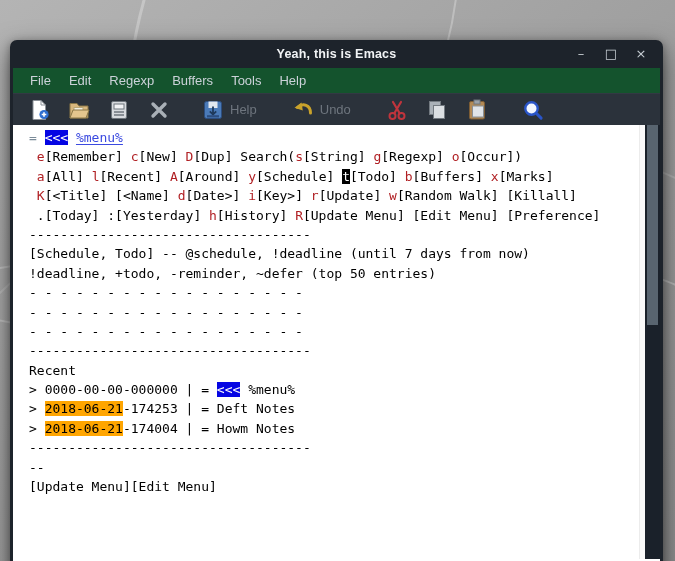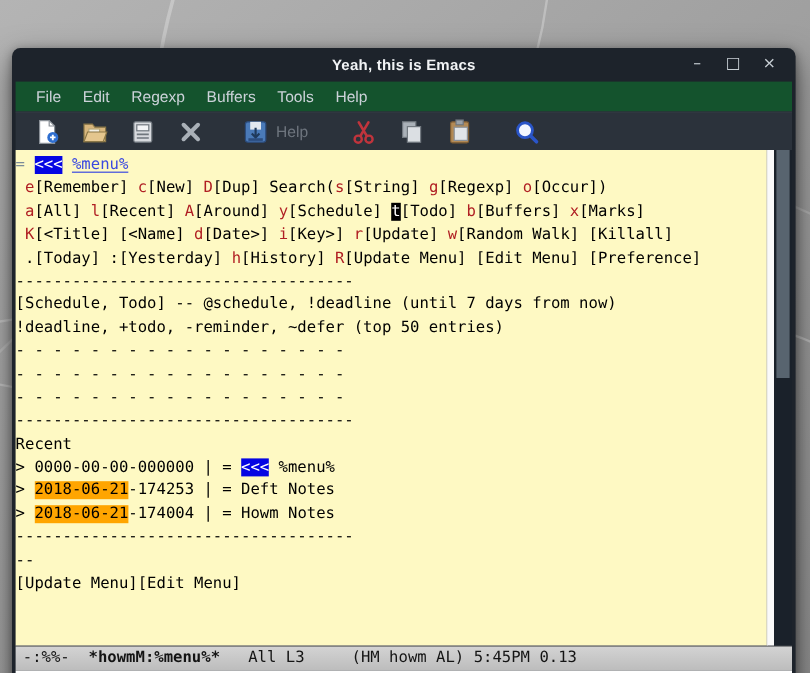--- a/index.html
+++ b/index.html
@@ -29,21 +29,21 @@
   .menu-item { color:#ccd2d9; font-size:13px; padding:3px 9px; background:none; border:none; cursor:pointer; font-family:"Liberation Sans",sans-serif; }
 
   
   .toolbar { height:32px; flex:0 0 32px; background:#2b323b; display:flex; align-items:center; padding-left:10px; border-top:1px solid #323943; }
   .tbtn { background:none; border:none; display:flex; align-items:center; gap:5px; padding:2px 4px; cursor:pointer; }
   .tbtn svg { display:block; }
   .tlabel { color:#6e757e; font-size:13px; font-family:"Liberation Sans",sans-serif; } .g2 { margin-left:22px; } .g3 { margin-left:26px; } .g4 { margin-left:8px; } .g5 { margin-left:24px; }
 
   
   .buffer-row { flex:1 1 auto; display:flex; min-height:0; }
-  .text-area { flex:1; background:#fef9c3; overflow:hidden; padding:3px 0 0 0;
+  .text-area { flex:1; background:#ffffff; overflow:hidden; padding:3px 0 0 16px;
     font-family:"DejaVu Sans Mono",monospace; font-size:13px; line-height:19.4px; white-space:pre; color:#000; }
   .bufline { height:19.4px; }
   .fringe { width:6px; background:#fafafa; border-left:1px solid #ececec; }
   .scrollbar { width:15px; background:#1a212a; position:relative; }
   .thumb { position:absolute; top:0; left:2px; right:2px; height:46%; background:#58646f; }
 
   .sg-title { color:#7b8b99; }
   .sg-key { color:#b01f23; }
   .sg-link { color:#000; text-decoration-color:#008b8b; text-underline-offset:2px; cursor:pointer; }
   .sg-blink { color:#3b4ae0; text-decoration:underline; text-decoration-color:#3b4ae0; text-underline-offset:2px; cursor:pointer; }
@@ -124,20 +124,27 @@
           <rect x="3.5" y="3.5" width="17" height="17" rx="2" fill="#4a7ab8" stroke="#2c4d7e"></rect>
           <rect x="7.5" y="3.5" width="9" height="6.5" fill="#e2e8ef"></rect>
           <path d="M12 8.5v8M8.8 13.3L12 16.5l3.2-3.2" fill="none" stroke="#1e3least" stroke-width="1.8"></path>
           <path d="M12 8.5v8M8.8 13.3L12 16.5l3.2-3.2" fill="none" stroke="#1f3a5c" stroke-width="1.8"></path>
           <rect x="6" y="17.2" width="12" height="2.2" fill="#2c4d7e"></rect>
         </svg>
         <span class="tlabel">Help</span>
       </button>
       <button class="tbtn g3">
         <svg width="24" height="24" viewBox="0 0 24 24">
+          <path d="M6.5 9.5C12 4.5 19.5 7 19.5 15" fill="none" stroke="#c9a22b" stroke-width="3" stroke-linecap="round"></path>
+          <path d="M10.5 4.5L3.5 9.8l8.3 2.6z" fill="#c9a22b"></path>
+        </svg>
+        <span class="tlabel">Undo</span>
+      </button>
+      <button class="tbtn g3">
+        <svg width="24" height="24" viewBox="0 0 24 24">
           <path d="M8 4l6.5 11M16 4L9.5 15" stroke="#c0343c" stroke-width="2.2" stroke-linecap="round"></path>
           <circle cx="7.5" cy="18" r="3" fill="none" stroke="#c0343c" stroke-width="2"></circle>
           <circle cx="16.5" cy="18" r="3" fill="none" stroke="#c0343c" stroke-width="2"></circle>
         </svg>
       </button>
       <button class="tbtn g4">
         <svg width="24" height="24" viewBox="0 0 24 24">
           <rect x="4.5" y="3.5" width="11" height="13" fill="#aab1b8" stroke="#737a81"></rect>
           <rect x="8.5" y="7.5" width="11" height="13" fill="#dbdfe3" stroke="#737a81"></rect>
         </svg>
@@ -158,21 +165,20 @@
     </div>
 
     <div class="buffer-row">
       <div class="text-area"><div class="bufline"><span class="sg-title">= </span><span class="sg-hlb">&lt;&lt;&lt;</span><span class="sg-plain"> </span><span class="sg-blink">%menu%</span></div><div class="bufline"><span class="sg-plain"> </span><span class="sg-key">e</span><span class="sg-link">[Remember]</span><span class="sg-plain"> </span><span class="sg-key">c</span><span class="sg-link">[New]</span><span class="sg-plain"> </span><span class="sg-key">D</span><span class="sg-link">[Dup]</span><span class="sg-plain"> Search(</span><span class="sg-key">s</span><span class="sg-link">[String]</span><span class="sg-plain"> </span><span class="sg-key">g</span><span class="sg-link">[Regexp]</span><span class="sg-plain"> </span><span class="sg-key">o</span><span class="sg-link">[Occur]</span><span class="sg-plain">)</span></div><div class="bufline"><span class="sg-plain"> </span><span class="sg-key">a</span><span class="sg-link">[All]</span><span class="sg-plain"> </span><span class="sg-key">l</span><span class="sg-link">[Recent]</span><span class="sg-plain"> </span><span class="sg-key">A</span><span class="sg-link">[Around]</span><span class="sg-plain"> </span><span class="sg-key">y</span><span class="sg-link">[Schedule]</span><span class="sg-plain"> </span><span class="sg-cur">t</span><span class="sg-link">[Todo]</span><span class="sg-plain"> </span><span class="sg-key">b</span><span class="sg-link">[Buffers]</span><span class="sg-plain"> </span><span class="sg-key">x</span><span class="sg-link">[Marks]</span></div><div class="bufline"><span class="sg-plain"> </span><span class="sg-key">K</span><span class="sg-link">[&lt;Title]</span><span class="sg-plain"> </span><span class="sg-link">[&lt;Name]</span><span class="sg-plain"> </span><span class="sg-key">d</span><span class="sg-link">[Date&gt;]</span><span class="sg-plain"> </span><span class="sg-key">i</span><span class="sg-link">[Key&gt;]</span><span class="sg-plain"> </span><span class="sg-key">r</span><span class="sg-link">[Update]</span><span class="sg-plain"> </span><span class="sg-key">w</span><span class="sg-link">[Random Walk]</span><span class="sg-plain"> </span><span class="sg-link">[Killall]</span></div><div class="bufline"><span class="sg-plain"> .</span><span class="sg-link">[Today]</span><span class="sg-plain"> :</span><span class="sg-link">[Yesterday]</span><span class="sg-plain"> </span><span class="sg-key">h</span><span class="sg-link">[History]</span><span class="sg-plain"> </span><span class="sg-key">R</span><span class="sg-link">[Update Menu]</span><span class="sg-plain"> </span><span class="sg-link">[Edit Menu]</span><span class="sg-plain"> </span><span class="sg-link">[Preference]</span></div><div class="bufline"><span class="sg-plain">------------------------------------</span></div><div class="bufline"><span class="sg-plain">[Schedule, Todo] -- @schedule, !deadline (until 7 days from now)</span></div><div class="bufline"><span class="sg-plain">!deadline, +todo, -reminder, ~defer (top 50 entries)</span></div><div class="bufline"><span class="sg-plain">- - - - - - - - - - - - - - - - - -</span></div><div class="bufline"><span class="sg-plain">- - - - - - - - - - - - - - - - - -</span></div><div class="bufline"><span class="sg-plain">- - - - - - - - - - - - - - - - - -</span></div><div class="bufline"><span class="sg-plain">------------------------------------</span></div><div class="bufline"><span class="sg-plain">Recent</span></div><div class="bufline"><span class="sg-link">&gt;</span><span class="sg-plain"> 0000-00-00-000000 | = </span><span class="sg-hlb">&lt;&lt;&lt;</span><span class="sg-plain"> </span><span class="sg-link">%menu%</span></div><div class="bufline"><span class="sg-link">&gt;</span><span class="sg-plain"> </span><span class="sg-hlo">2018-06-21</span><span class="sg-plain">-174253 | = Deft Notes</span></div><div class="bufline"><span class="sg-link">&gt;</span><span class="sg-plain"> </span><span class="sg-hlo">2018-06-21</span><span class="sg-plain">-174004 | = Howm Notes</span></div><div class="bufline"><span class="sg-plain">------------------------------------</span></div><div class="bufline"><span class="sg-plain">--</span></div><div class="bufline"><span class="sg-link">[Update Menu]</span><span class="sg-link">[Edit Menu]</span></div></div>
       <div class="fringe"></div>
       <div class="scrollbar">
         <div class="thumb"></div>
       </div>
     </div>
 
-    <div class="modeline"><span>-:%%-  </span><span class="ml-name">*howmM:%menu%*</span><span>   All L3     (HM howm AL) 5:45PM 0.13</span></div>
 
     <div class="echo">
       <span>Not on spell string.</span>
       <span class="grip"></span>
     </div>
 
   </div>
 </div>
 
 </body></html>

